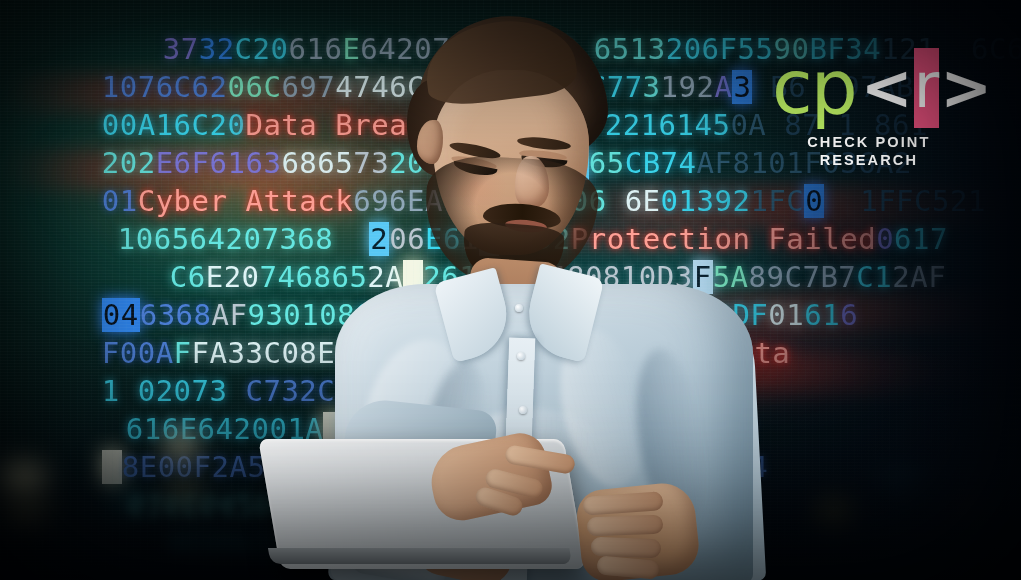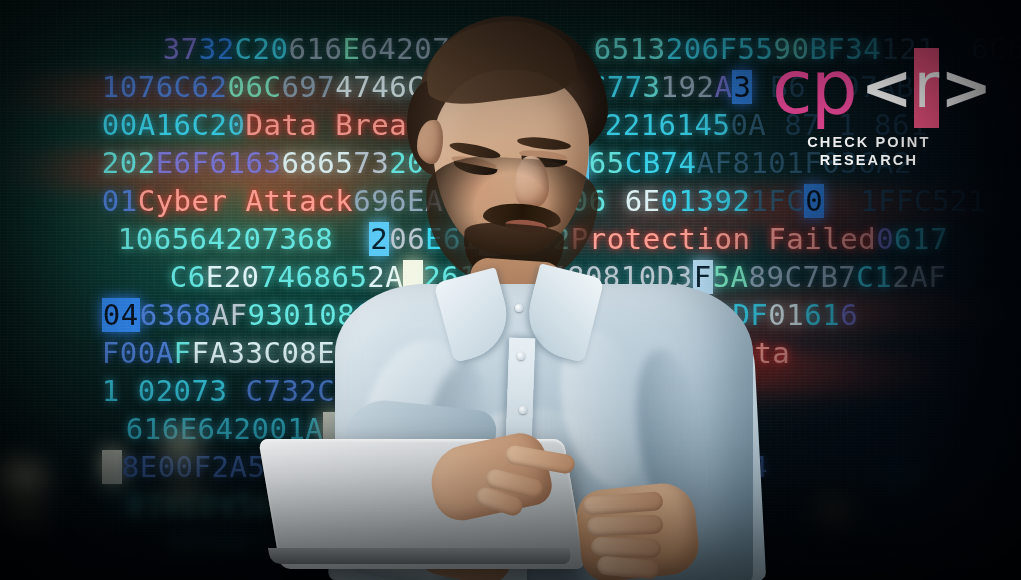--- a/index.html
+++ b/index.html
@@ -176,21 +176,21 @@
     transform:skewY(10deg) rotate(-10deg);border-radius:10px;
     box-shadow:0 12px 26px rgba(0,0,0,.55), inset 0 2px 3px rgba(255,255,255,.95);}
   .tablet-edge{left:20px;top:540px;width:306px;height:16px;
     background:linear-gradient(180deg,#9aa2a7,#6c7479);
     transform:skewY(10deg) rotate(-10deg);border-radius:0 0 10px 10px;}
 
   
   #logo{position:absolute;left:772px;top:48px;width:212px;height:112px;}
   .logo-row{display:flex;align-items:center;height:80px;}
   .logo-cp{font-family:"DejaVu Sans","Liberation Sans",sans-serif;font-size:74px;font-weight:400;
-      color:#ec4899;line-height:.86;letter-spacing:-2px;}
+      color:#bef264;line-height:.86;letter-spacing:-2px;}
   .logo-lt,.logo-gt{font-family:"DejaVu Sans","Liberation Sans",sans-serif;font-size:62px;font-weight:700;color:#fff;line-height:.9;}
   .logo-lt{margin:0 1px 0 5px;}
   .logo-gt{margin-left:1px;}
   .logo-r{background:#e8517e;color:#fff;font-family:"DejaVu Sans","Liberation Sans",sans-serif;
       font-size:62px;font-weight:400;line-height:1;width:50px;height:80px;
       display:flex;align-items:center;justify-content:center;padding-bottom:4px;box-sizing:border-box;}
   .logo-sub{font-family:"Liberation Sans",sans-serif;font-size:15.5px;font-weight:700;color:#fff;
       letter-spacing:2.2px;margin-top:5px;text-align:center;width:206px;
       transform:scaleX(.94);transform-origin:left center;}
 

